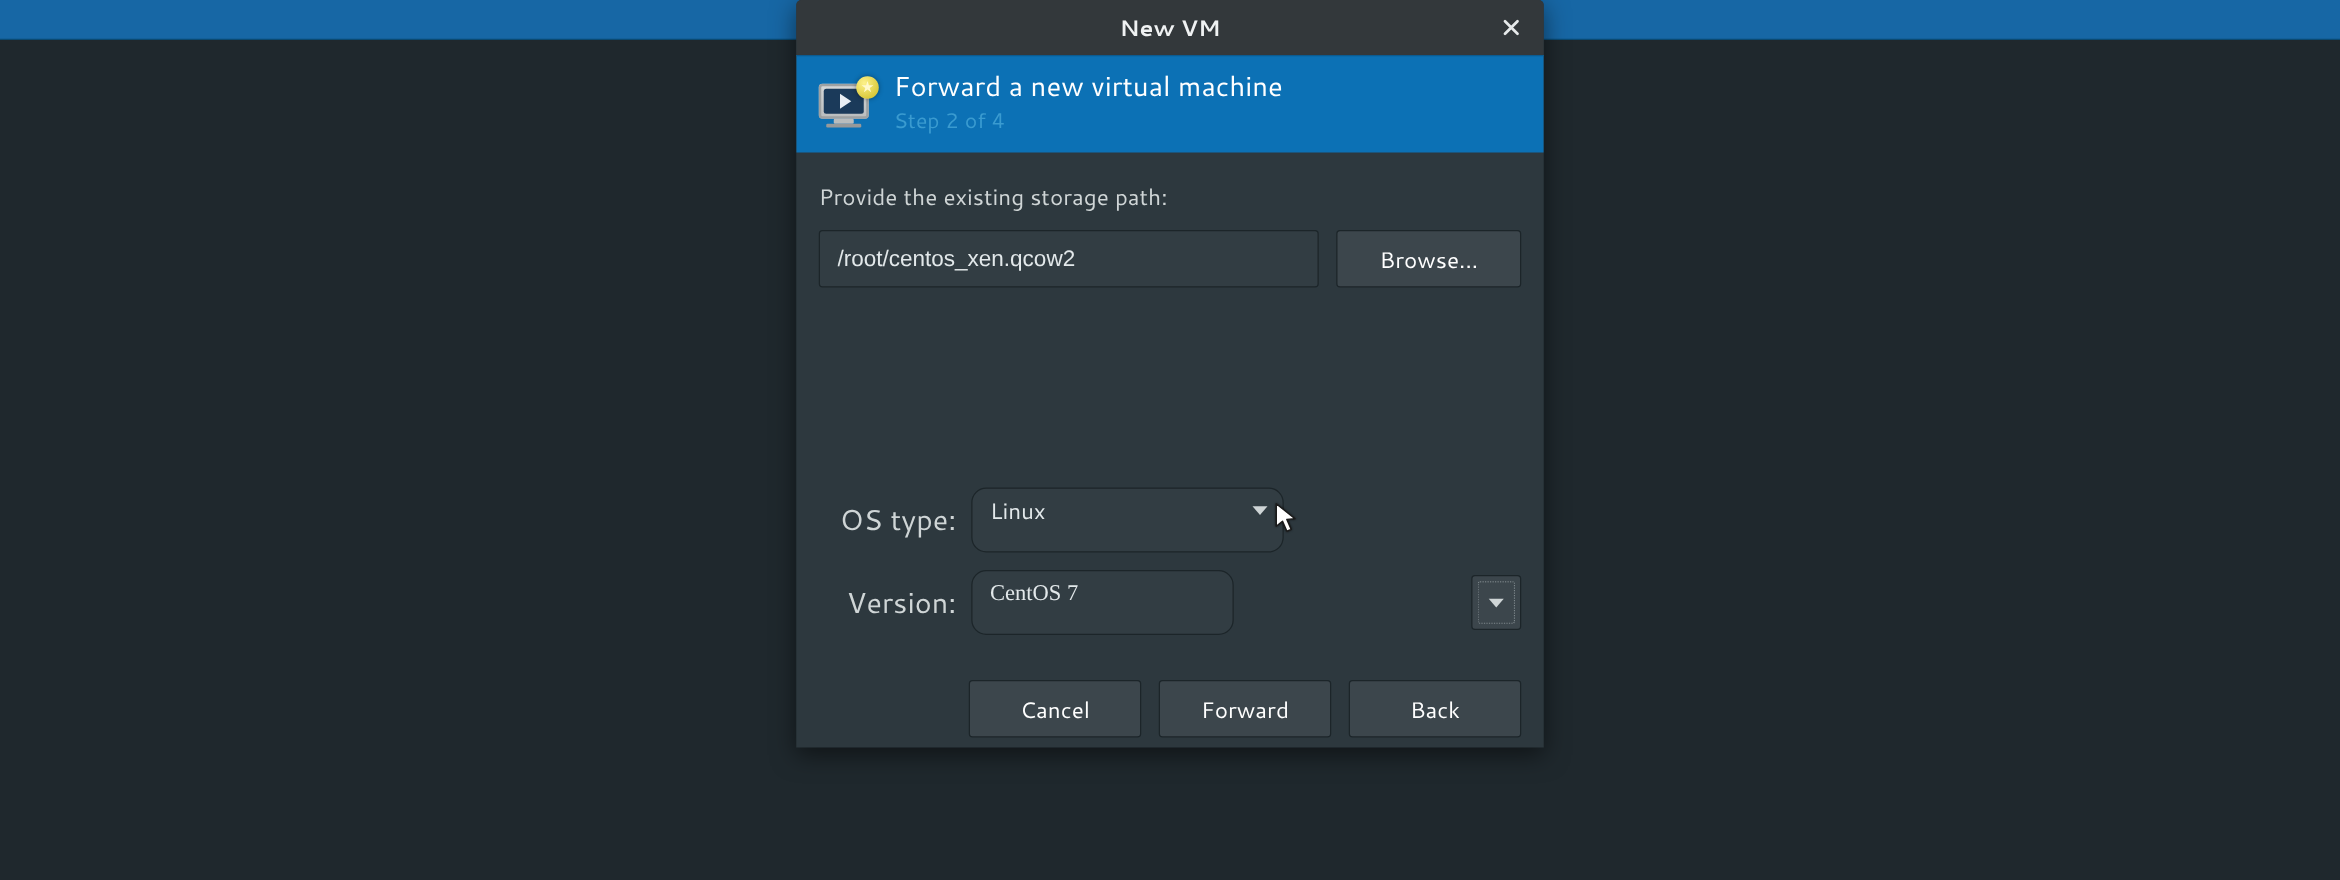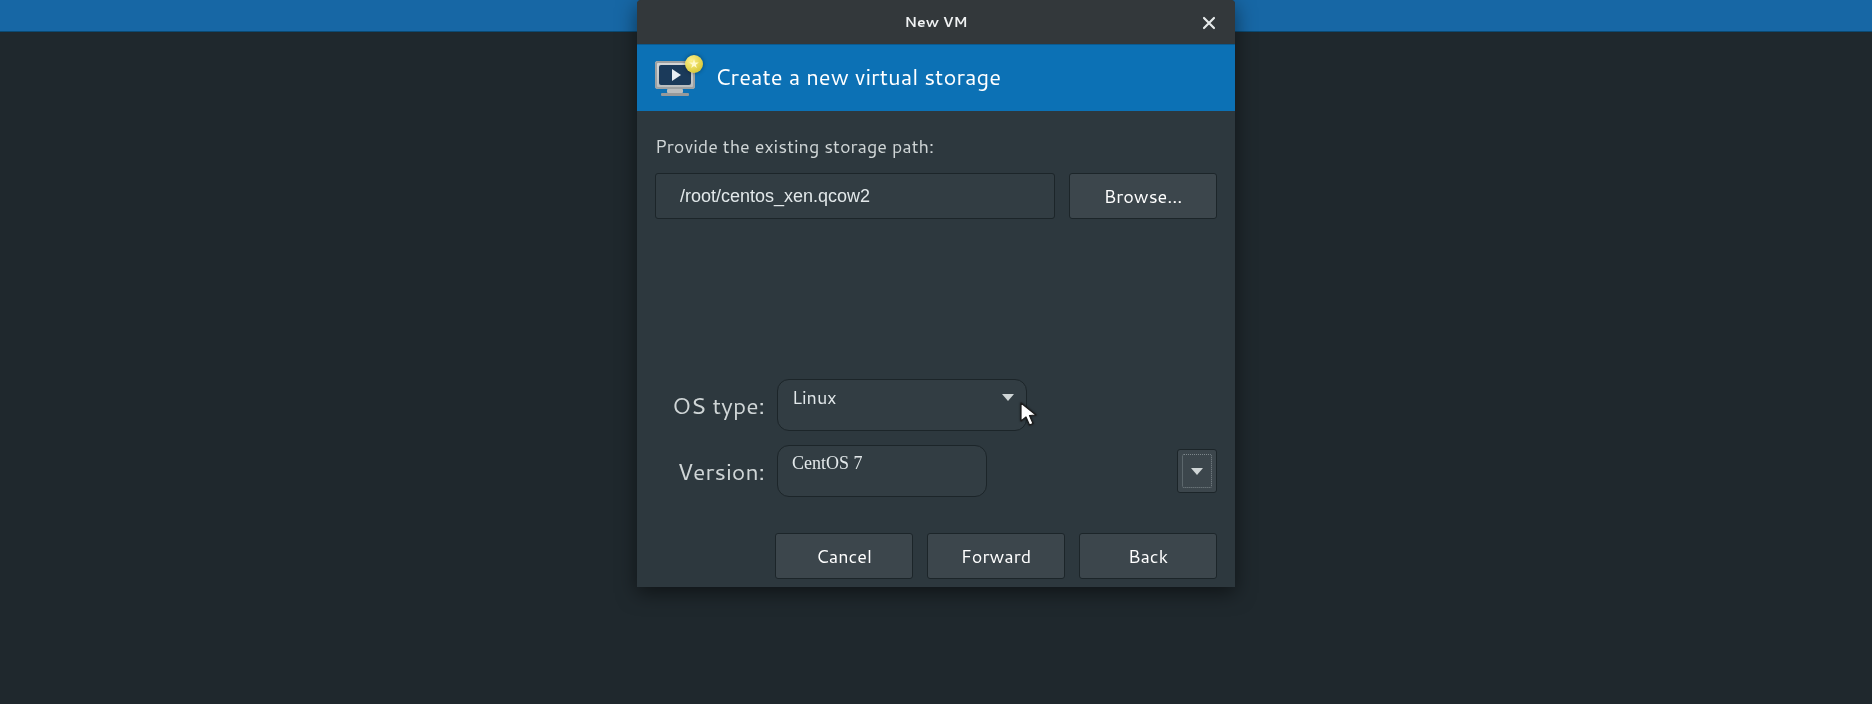--- a/index.html
+++ b/index.html
@@ -46,21 +46,21 @@
     overflow:hidden;
   }
   .dialog-header{
     height:44px;
     background:var(--dialog-header);
     display:flex;align-items:center;justify-content:center;
     position:relative;
     border-top-left-radius:4px;border-top-right-radius:4px;
   }
   .dialog-title{
-    font-weight:600;font-size:14px;color:#f0f2f3;
+    font-weight:600;font-size:18px;color:#f0f2f3;
   }
   .close-btn{
     position:absolute;right:10px;top:50%;transform:translateY(-50%);
     width:32px;height:32px;display:flex;align-items:center;justify-content:center;
     color:#e6e9ea;font-size:20px;cursor:pointer;border-radius:4px;
   }
   .close-btn svg{width:14px;height:14px;}
   .banner{
     background:var(--banner-blue);
     display:flex;align-items:center;
@@ -83,21 +83,21 @@
     clip-path:polygon(50% 0%,61% 35%,98% 35%,68% 57%,79% 91%,50% 70%,21% 91%,32% 57%,2% 35%,39% 35%);}
   .banner-text{display:flex;flex-direction:column;gap:2px;}
   .banner-title{color:var(--banner-title);font-size:22px;line-height:1.15;}
   .banner-step{color:var(--banner-step);font-size:17px;}
   .content{padding:22px 18px 18px 18px;}
   .section-label{color:var(--text-dim);font-size:18px;margin-bottom:14px;}
   .storage-row{display:flex;gap:14px;align-items:stretch;margin-bottom:10px;}
   .path-input{
     flex:1;height:44px;border-radius:3px;background:var(--field-bg);
     border:1px solid var(--field-border);
-    color:var(--text);font-size:18px;padding:0 24px;outline:none;
+    color:var(--text);font-size:18px;padding:0 14px;outline:none;
   }
   .btn{
     height:44px;min-width:110px;padding:0 18px;border-radius:3px;
     background:var(--btn-bg);color:var(--btn-text);
     border:1px solid var(--btn-border);
     font-size:18px;display:flex;align-items:center;justify-content:center;
     cursor:pointer;
   }
   .spacer{height:150px;}
   .os-section .section-label{margin-bottom:16px;}
@@ -148,21 +148,22 @@
     <div class="banner-icon">
       <div class="monitor-body"></div>
       <div class="monitor-screen">
           <div class="play-tri"></div>
         </div>
       <div class="monitor-stand"></div>
       <div class="monitor-base"></div>
       <div class="star-badge"></div>
     </div>
     <div class="banner-text">
-      <span class="banner-title">Create a new virtual storage</span>
+      <span class="banner-title">Forward a new virtual machine</span>
+      <span class="banner-step">Step 2 of 4</span>
     </div>
   </div>
 
   <div class="content">
 
     <div class="section-label">Provide the existing storage path:</div>
     <div class="storage-row">
       <input class="path-input" type="text" value="/root/centos_xen.qcow2" style="">
       <div class="btn">Browse...</div>
     </div>

